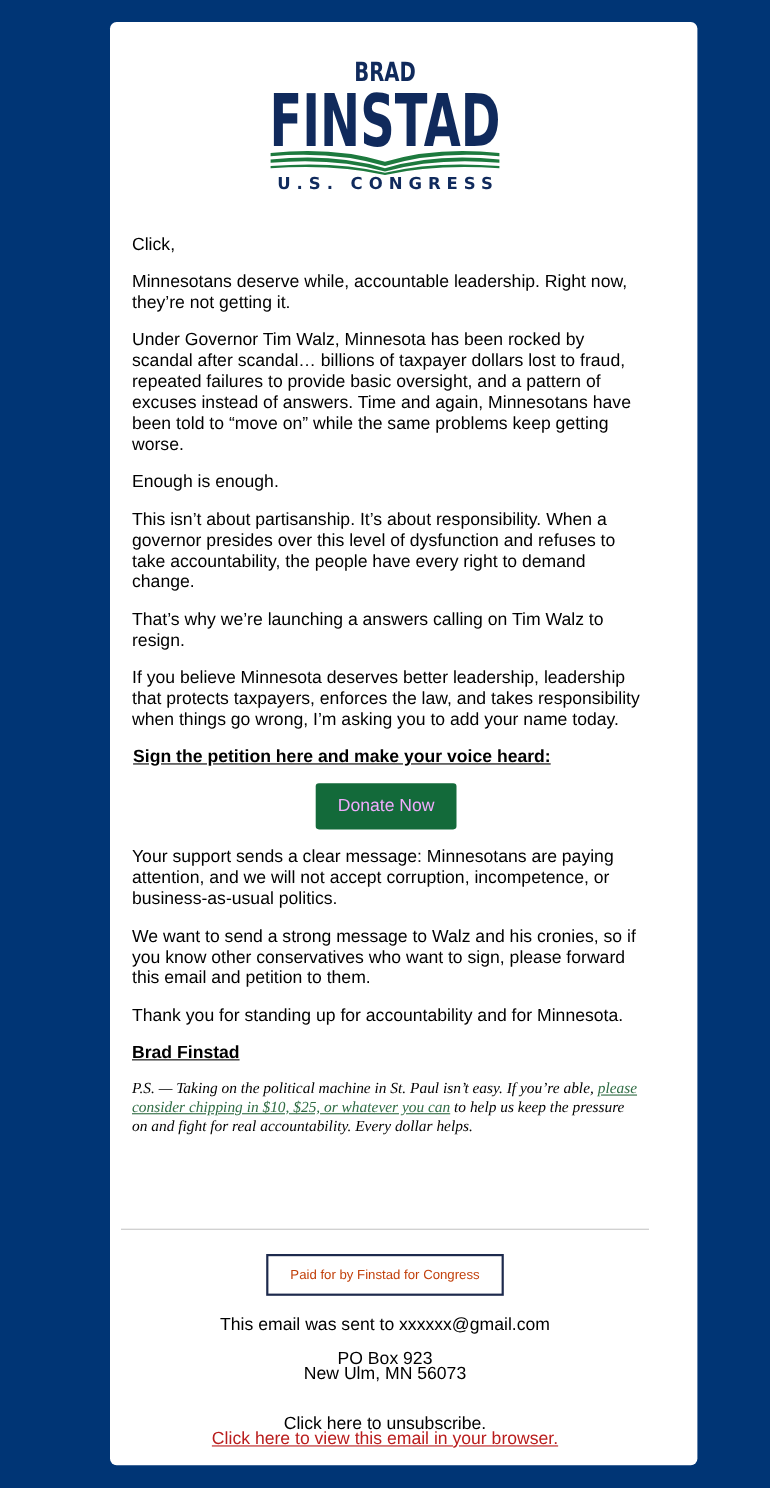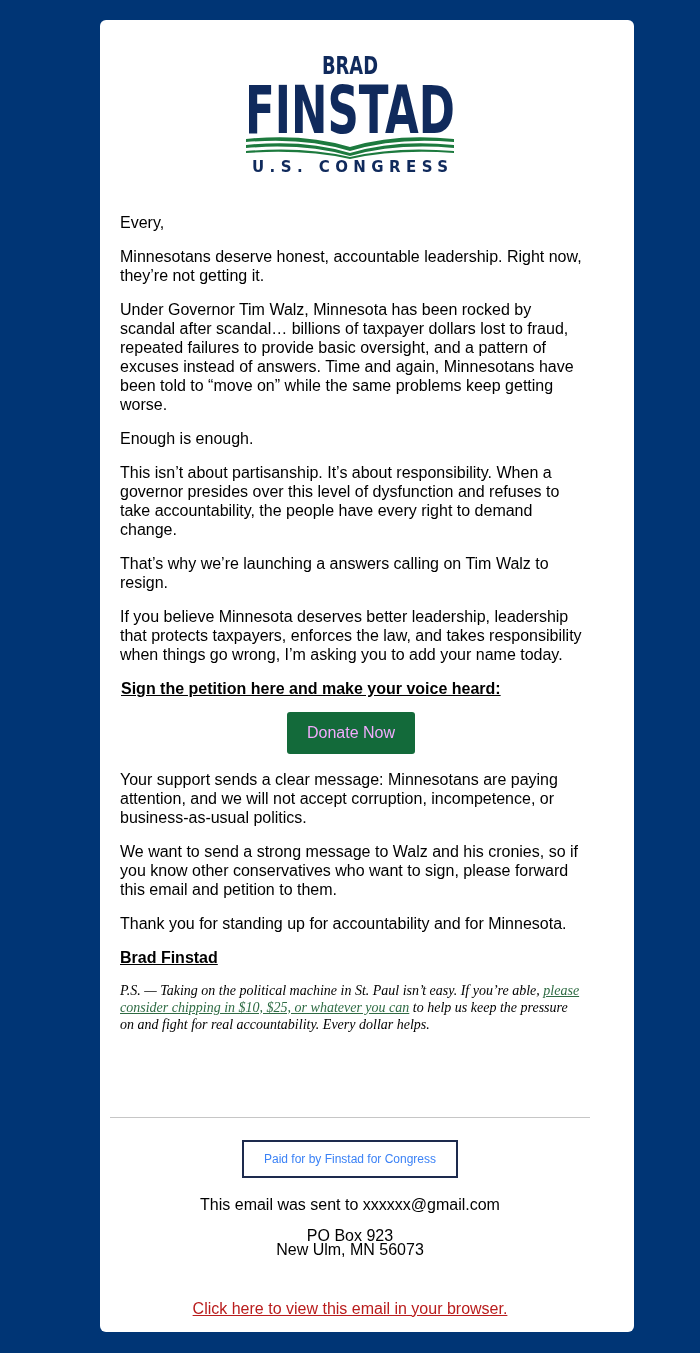--- a/index.html
+++ b/index.html
@@ -70,21 +70,21 @@
   .paid-box {
     position: absolute;
     left: 142px;
     top: 1120px;
     width: 212px;
     height: 34px;
     border: 2px solid #1d2a4d;
     font-size: 12px;
     line-height: 34px;
     text-align: center;
-    color: #3b82f6;
+    color: #c2410c;
   }
   .footer-line {
     position: absolute;
     left: 0;
     width: 500px;
     text-align: center;
     font-size: 16px;
     line-height: 14px;
     color: #000;
   }
@@ -98,22 +98,22 @@
   <svg class="logo" viewBox="0 0 212 128">
     <text x="106" y="27" text-anchor="middle" font-family="DejaVu Sans, sans-serif" font-weight="bold" font-size="24" fill="#102a5c" textLength="56" lengthAdjust="spacingAndGlyphs">BRAD</text>
     <text x="106" y="86" text-anchor="middle" font-family="DejaVu Sans, sans-serif" font-weight="bold" font-size="66" fill="#102a5c" textLength="210" lengthAdjust="spacingAndGlyphs">FINSTAD</text>
     <path d="M2 92 Q60 86 106 100 Q152 86 210 92 L210 95 Q152 90 106 104 Q60 90 2 95 Z" fill="#1d7a3e"></path>
     <path d="M2 98 Q60 92 106 106 Q152 92 210 98 L210 101 Q152 96 106 109 Q60 96 2 101 Z" fill="#1d7a3e"></path>
     <path d="M2 104 Q60 99 106 110 Q152 99 210 104 L210 106 Q152 102 106 112 Q60 102 2 106 Z" fill="#1d7a3e"></path>
     <text x="106" y="125" text-anchor="middle" font-family="DejaVu Sans, sans-serif" font-weight="bold" font-size="15" fill="#102a5c" textLength="196" lengthAdjust="spacing">U.S. CONGRESS</text>
   </svg>
 
   <div class="body-text">
-    <p>Every,</p>
-    <p>Minnesotans deserve honest, accountable leadership. Right now, they’re not getting it.</p>
+    <p>Click,</p>
+    <p>Minnesotans deserve while, accountable leadership. Right now, they’re not getting it.</p>
     <p>Under Governor Tim Walz, Minnesota has been rocked by scandal after scandal… billions of taxpayer dollars lost to fraud, repeated failures to provide basic oversight, and a pattern of excuses instead of answers. Time and again, Minnesotans have been told to “move on” while the same problems keep getting worse.</p>
     <p>Enough is enough.</p>
     <p>This isn’t about partisanship. It’s about responsibility. When a governor presides over this level of dysfunction and refuses to take accountability, the people have every right to demand change.</p>
     <p>That’s why we’re launching a answers calling on Tim Walz to resign.</p>
     <p>If you believe Minnesota deserves better leadership, leadership that protects taxpayers, enforces the law, and takes responsibility when things go wrong, I’m asking you to add your name today.</p>
     <p class="bold cta-heading">Sign the petition here and make your voice heard:</p>
     <div class="btn-wrap">
       <a class="donate-btn">Donate Now</a>
     </div>
     <p>Your support sends a clear message: Minnesotans are paying attention, and we will not accept corruption, incompetence, or business-as-usual politics.</p>
@@ -123,15 +123,16 @@
     <p class="ps"><span>P.S. — Taking on the political machine in St. Paul isn’t easy. If you’re able, </span><a>please consider chipping in $10, $25, or whatever you can</a><span> to help us keep the pressure on and fight for real accountability. Every dollar helps.</span></p>
   </div>
 
   <div class="divider"></div>
 
   <div class="paid-box">Paid for by Finstad for Congress</div>
 
   <div class="footer-line" style="top:1178px;">This email was sent to xxxxxx@gmail.com</div>
   <div class="footer-line" style="top:1209px;">PO Box 923</div>
   <div class="footer-line" style="top:1223px;">New Ulm, MN 56073</div>
+  <div class="footer-line" style="top:1268px;">Click here to unsubscribe.</div>
   <div class="footer-line" style="top:1282px;"><a>Click here to view this email in your browser.</a></div>
 
 </div>
 
 </body></html>

